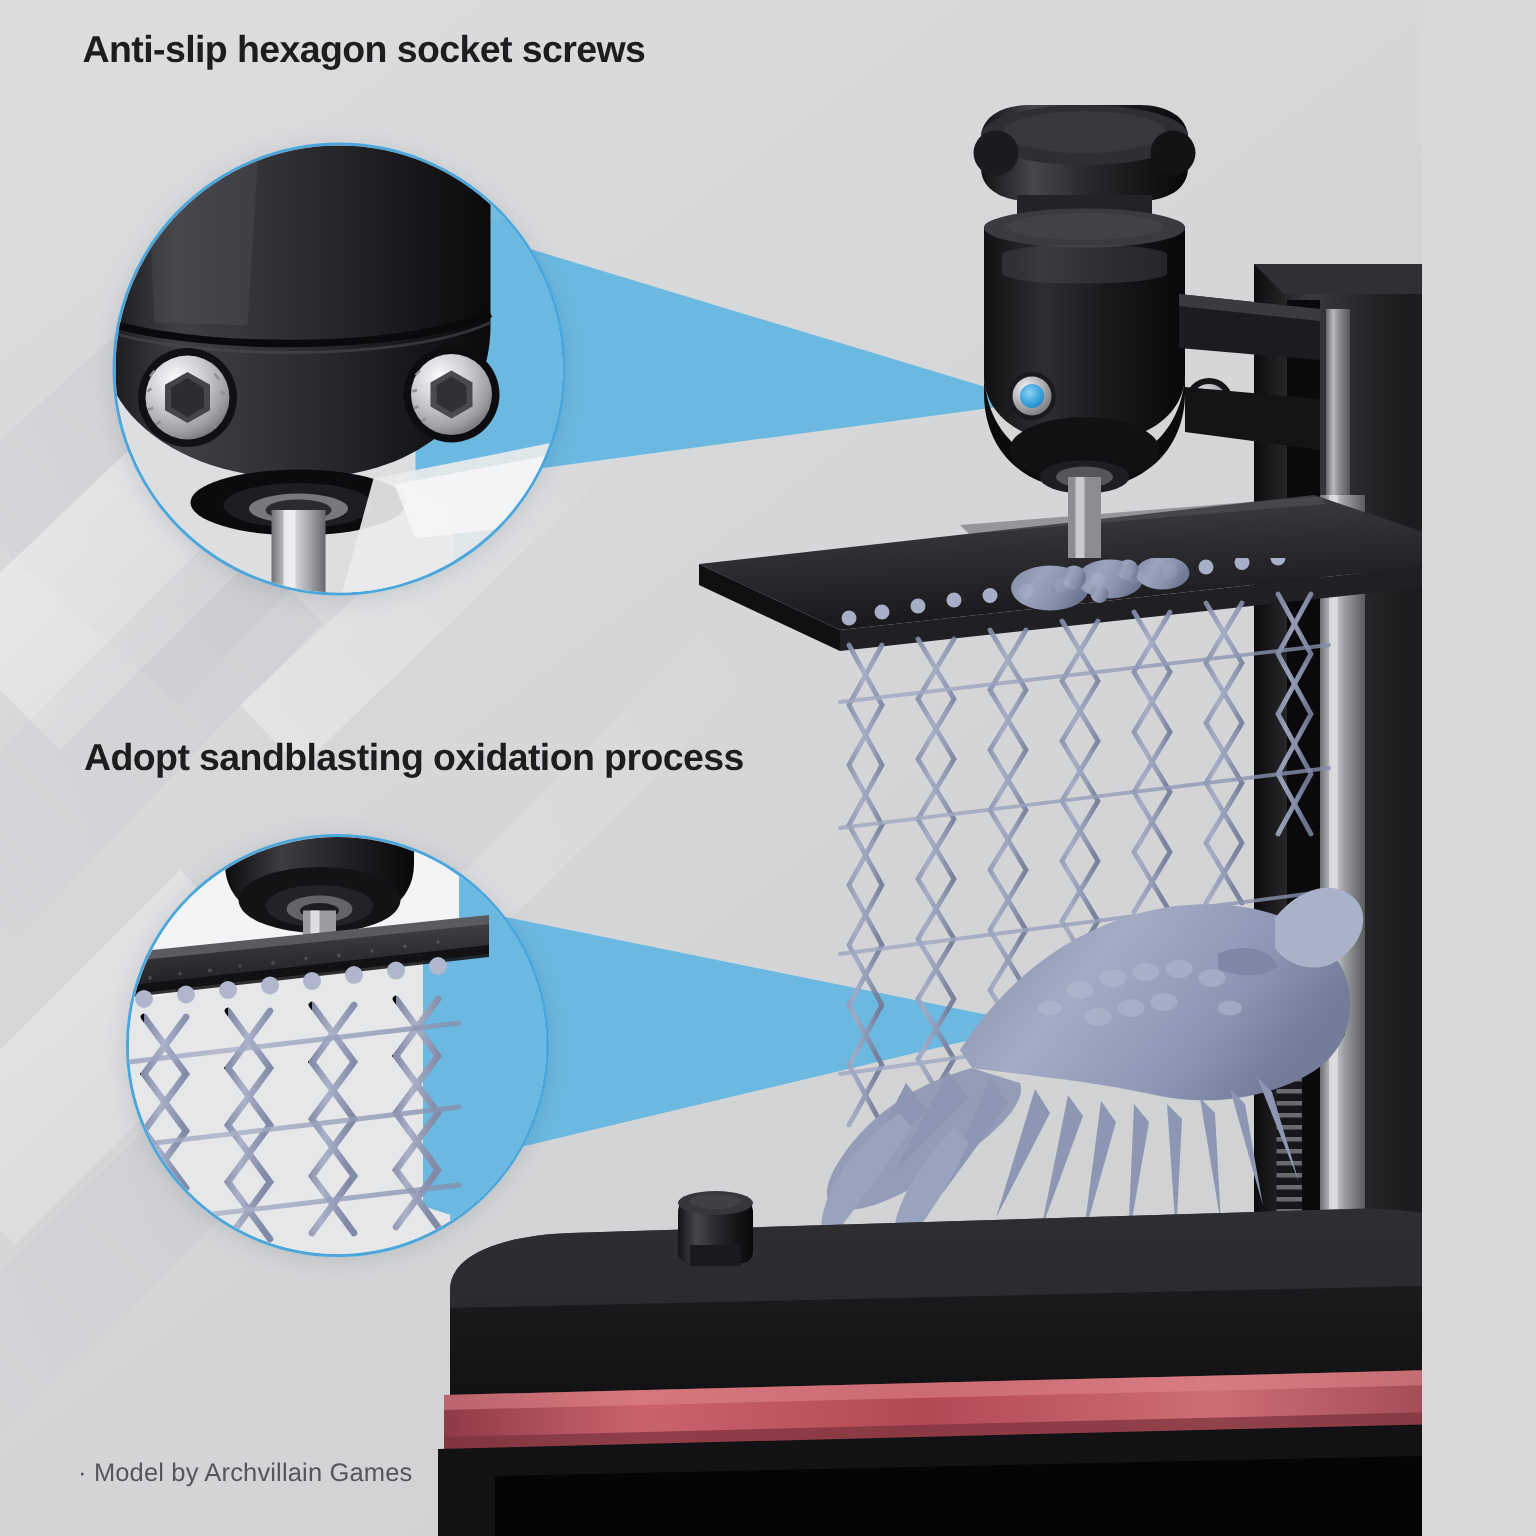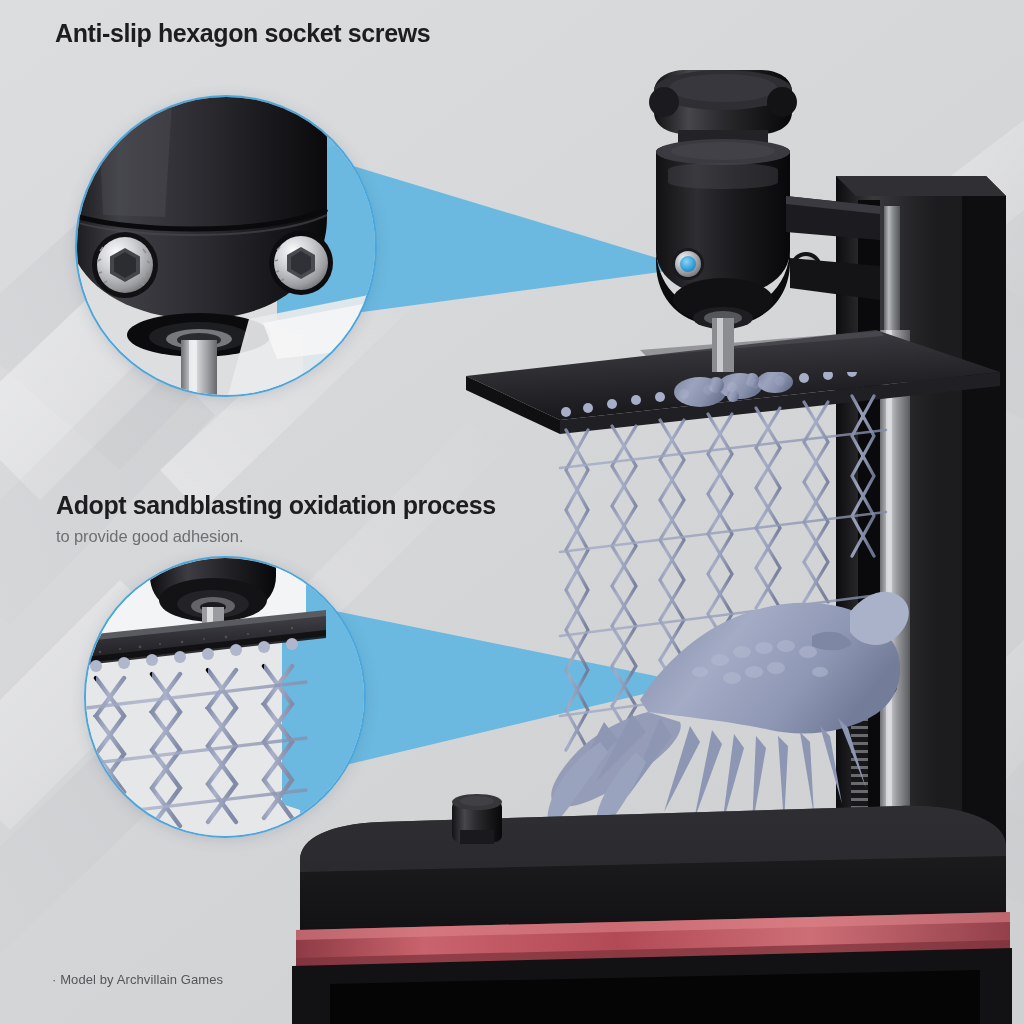--- a/index.html
+++ b/index.html
@@ -1,41 +1,41 @@
 <!DOCTYPE html>
 <html><head>
 <meta charset="utf-8">
 <style>
   html,body{margin:0;padding:0;}
   body{
     width:1024px;height:1024px;overflow:hidden;
     font-family:"Liberation Sans","DejaVu Sans",sans-serif;
     background:#d8d9da;
   }
-  #stage{position:relative;width:1024px;height:1024px;overflow:hidden;}
+  #stage{position:relative;width:948px;height:1024px;overflow:hidden;}
   .abs{position:absolute;}
   #bg{inset:0;}
   #bg svg{display:block;width:1024px;height:1024px;}
 
   
   .callout-text{z-index:40;}
   .c-title{
     font-size:25px;font-weight:700;color:#1d1d1f;
     letter-spacing:-0.4px;white-space:nowrap;line-height:1.1;
   }
   .c-sub{
     font-size:16.5px;font-weight:400;color:#6e6f72;
     letter-spacing:-0.1px;white-space:nowrap;margin-top:7px;
   }
   #text-block-1{left:55px;top:20px;}
   #text-block-2{left:56px;top:492px;}
 
   #credit{
     left:52px;top:972px;z-index:40;
-    font-size:13px;color:#55565a;letter-spacing:.1px;white-space:nowrap;
+    font-size:17px;color:#55565a;letter-spacing:.1px;white-space:nowrap;
   }
 
   
   .mag{border-radius:50%;overflow:hidden;z-index:30;
        border:2px solid #49a7dd;box-sizing:border-box;
        box-shadow:0 2px 14px rgba(60,80,100,.17);}
   #mag-1{left:75px;top:95px;width:302px;height:302px;}
   #mag-2{left:84px;top:556px;width:282px;height:282px;}
   .mag svg{display:block;}
 
@@ -605,18 +605,17 @@
       </g>
     </svg>
   </div>
 
   <div class="abs callout-text" id="text-block-1">
     <div class="c-title">Anti-slip hexagon socket screws</div>
   </div>
 
   <div class="abs callout-text" id="text-block-2">
     <div class="c-title">Adopt sandblasting oxidation process</div>
-    <div class="c-sub">to provide good adhesion.</div>
   </div>
 
   <div class="abs" id="credit">· Model by Archvillain Games</div>
 
 </div>
 
 </body></html>

